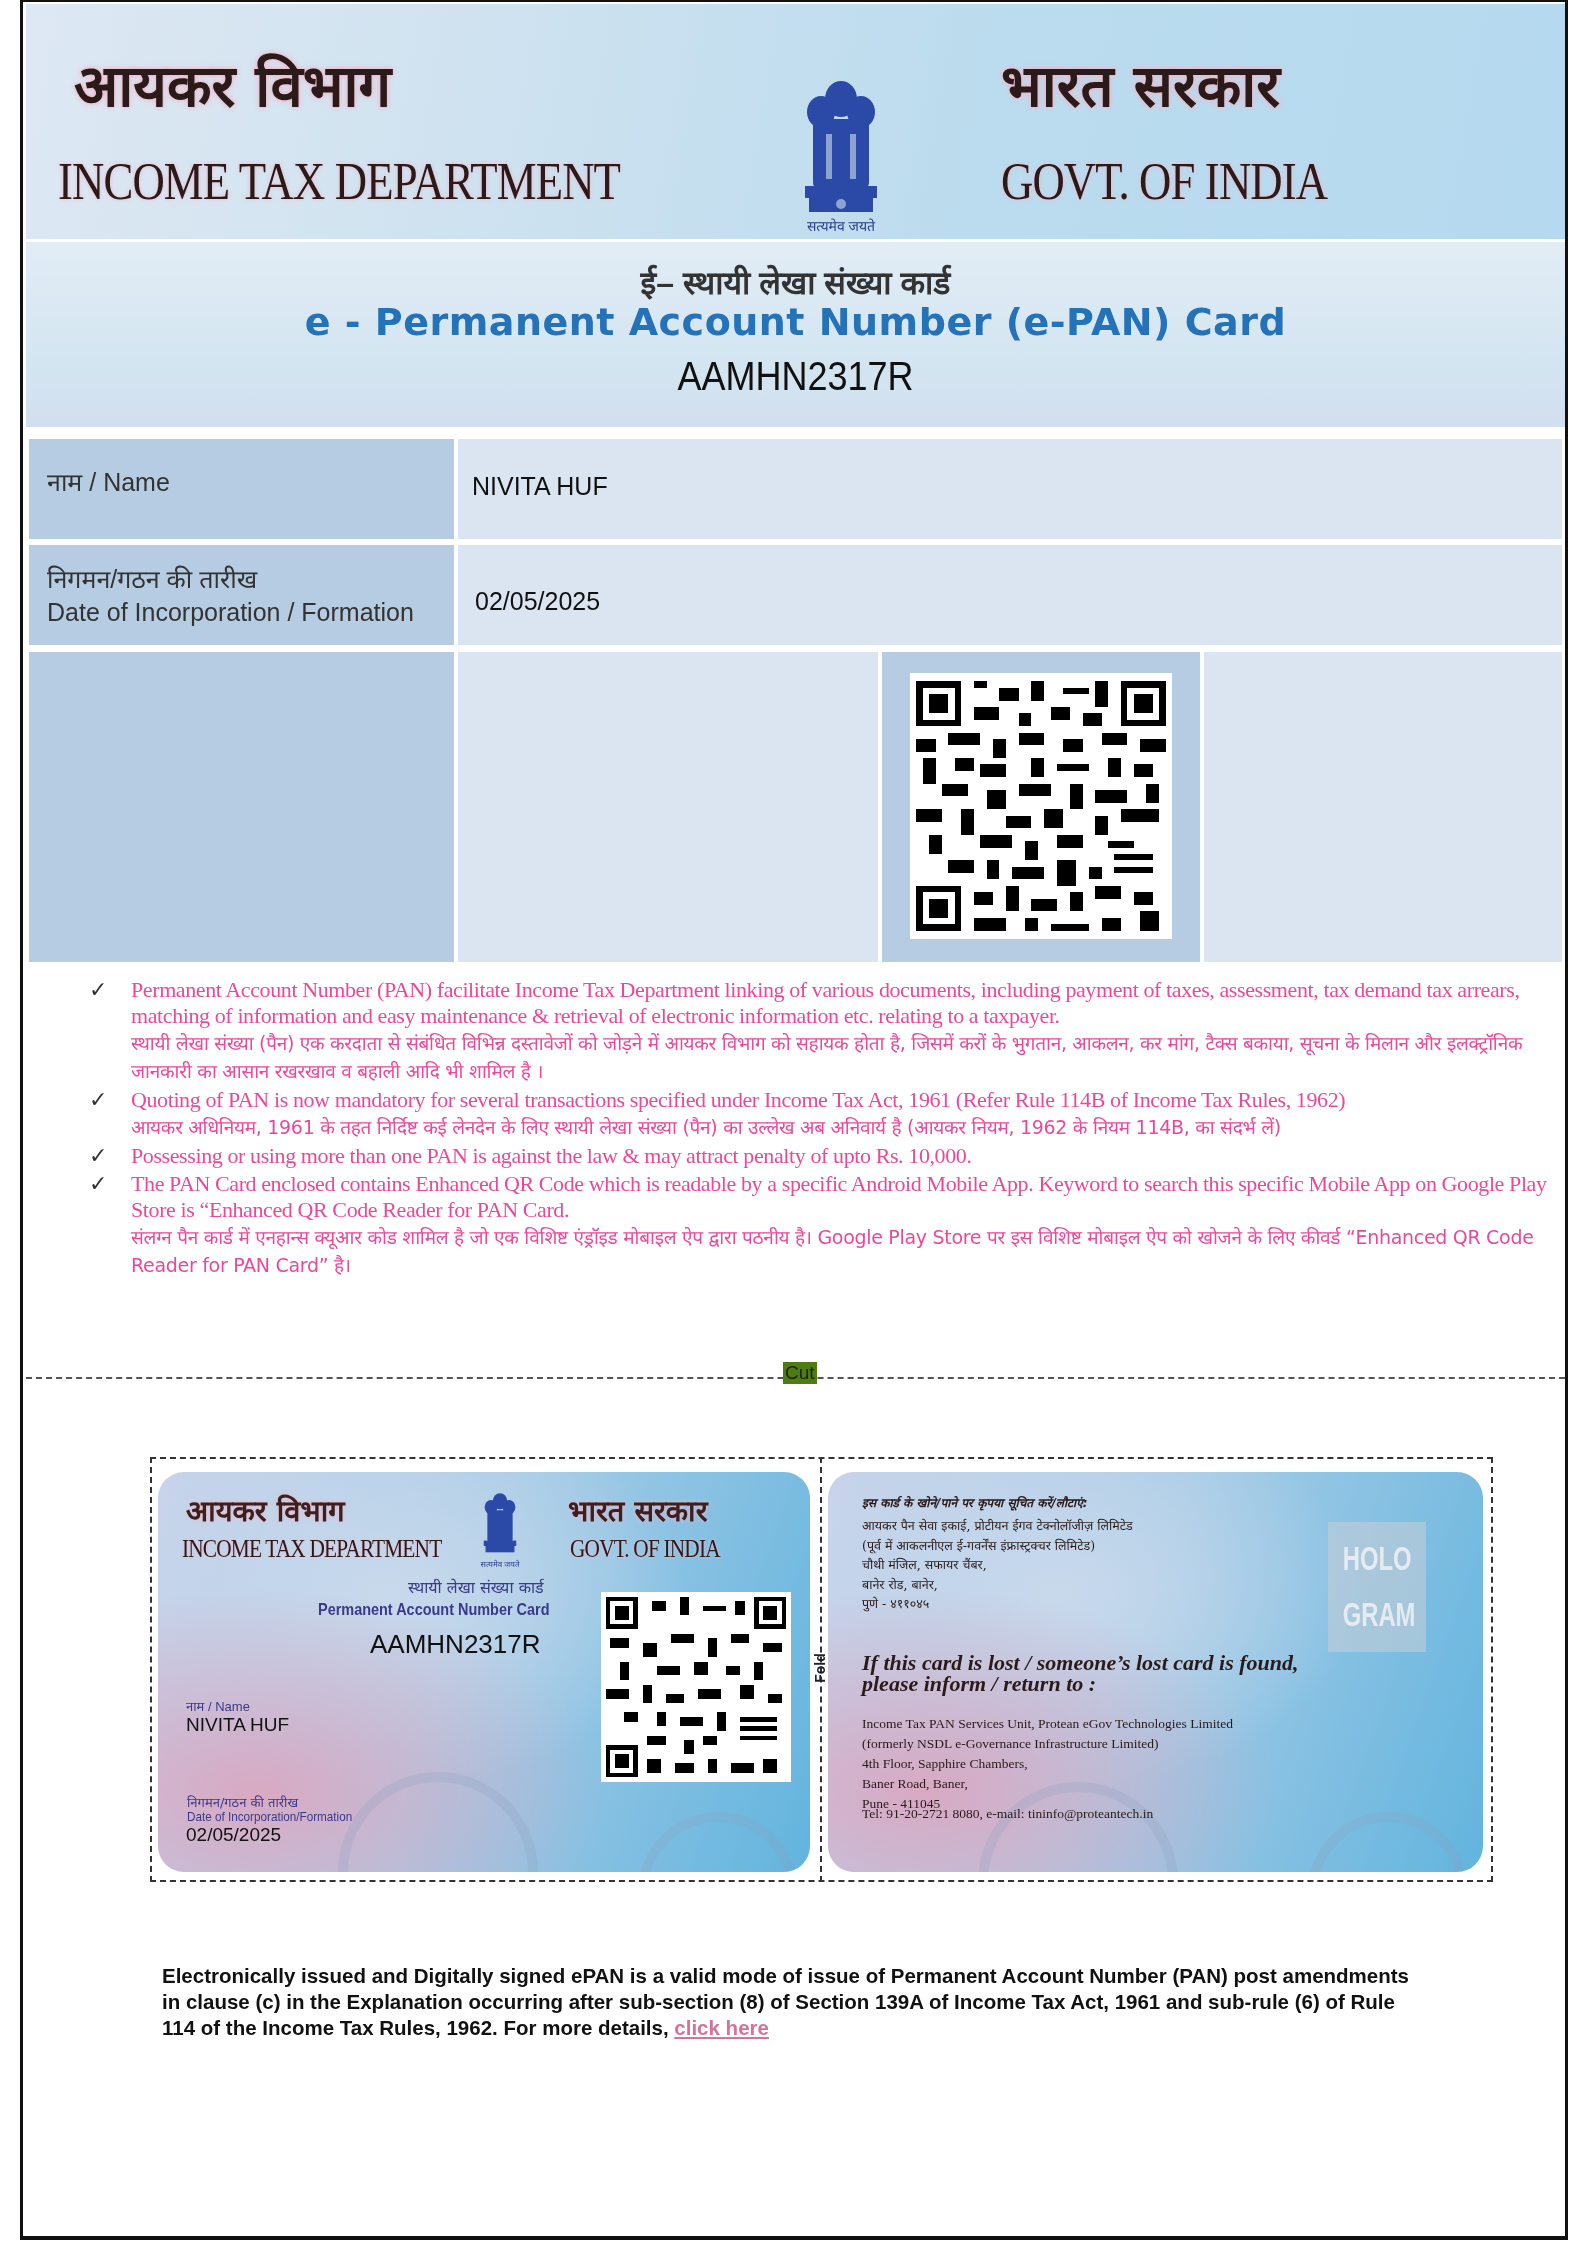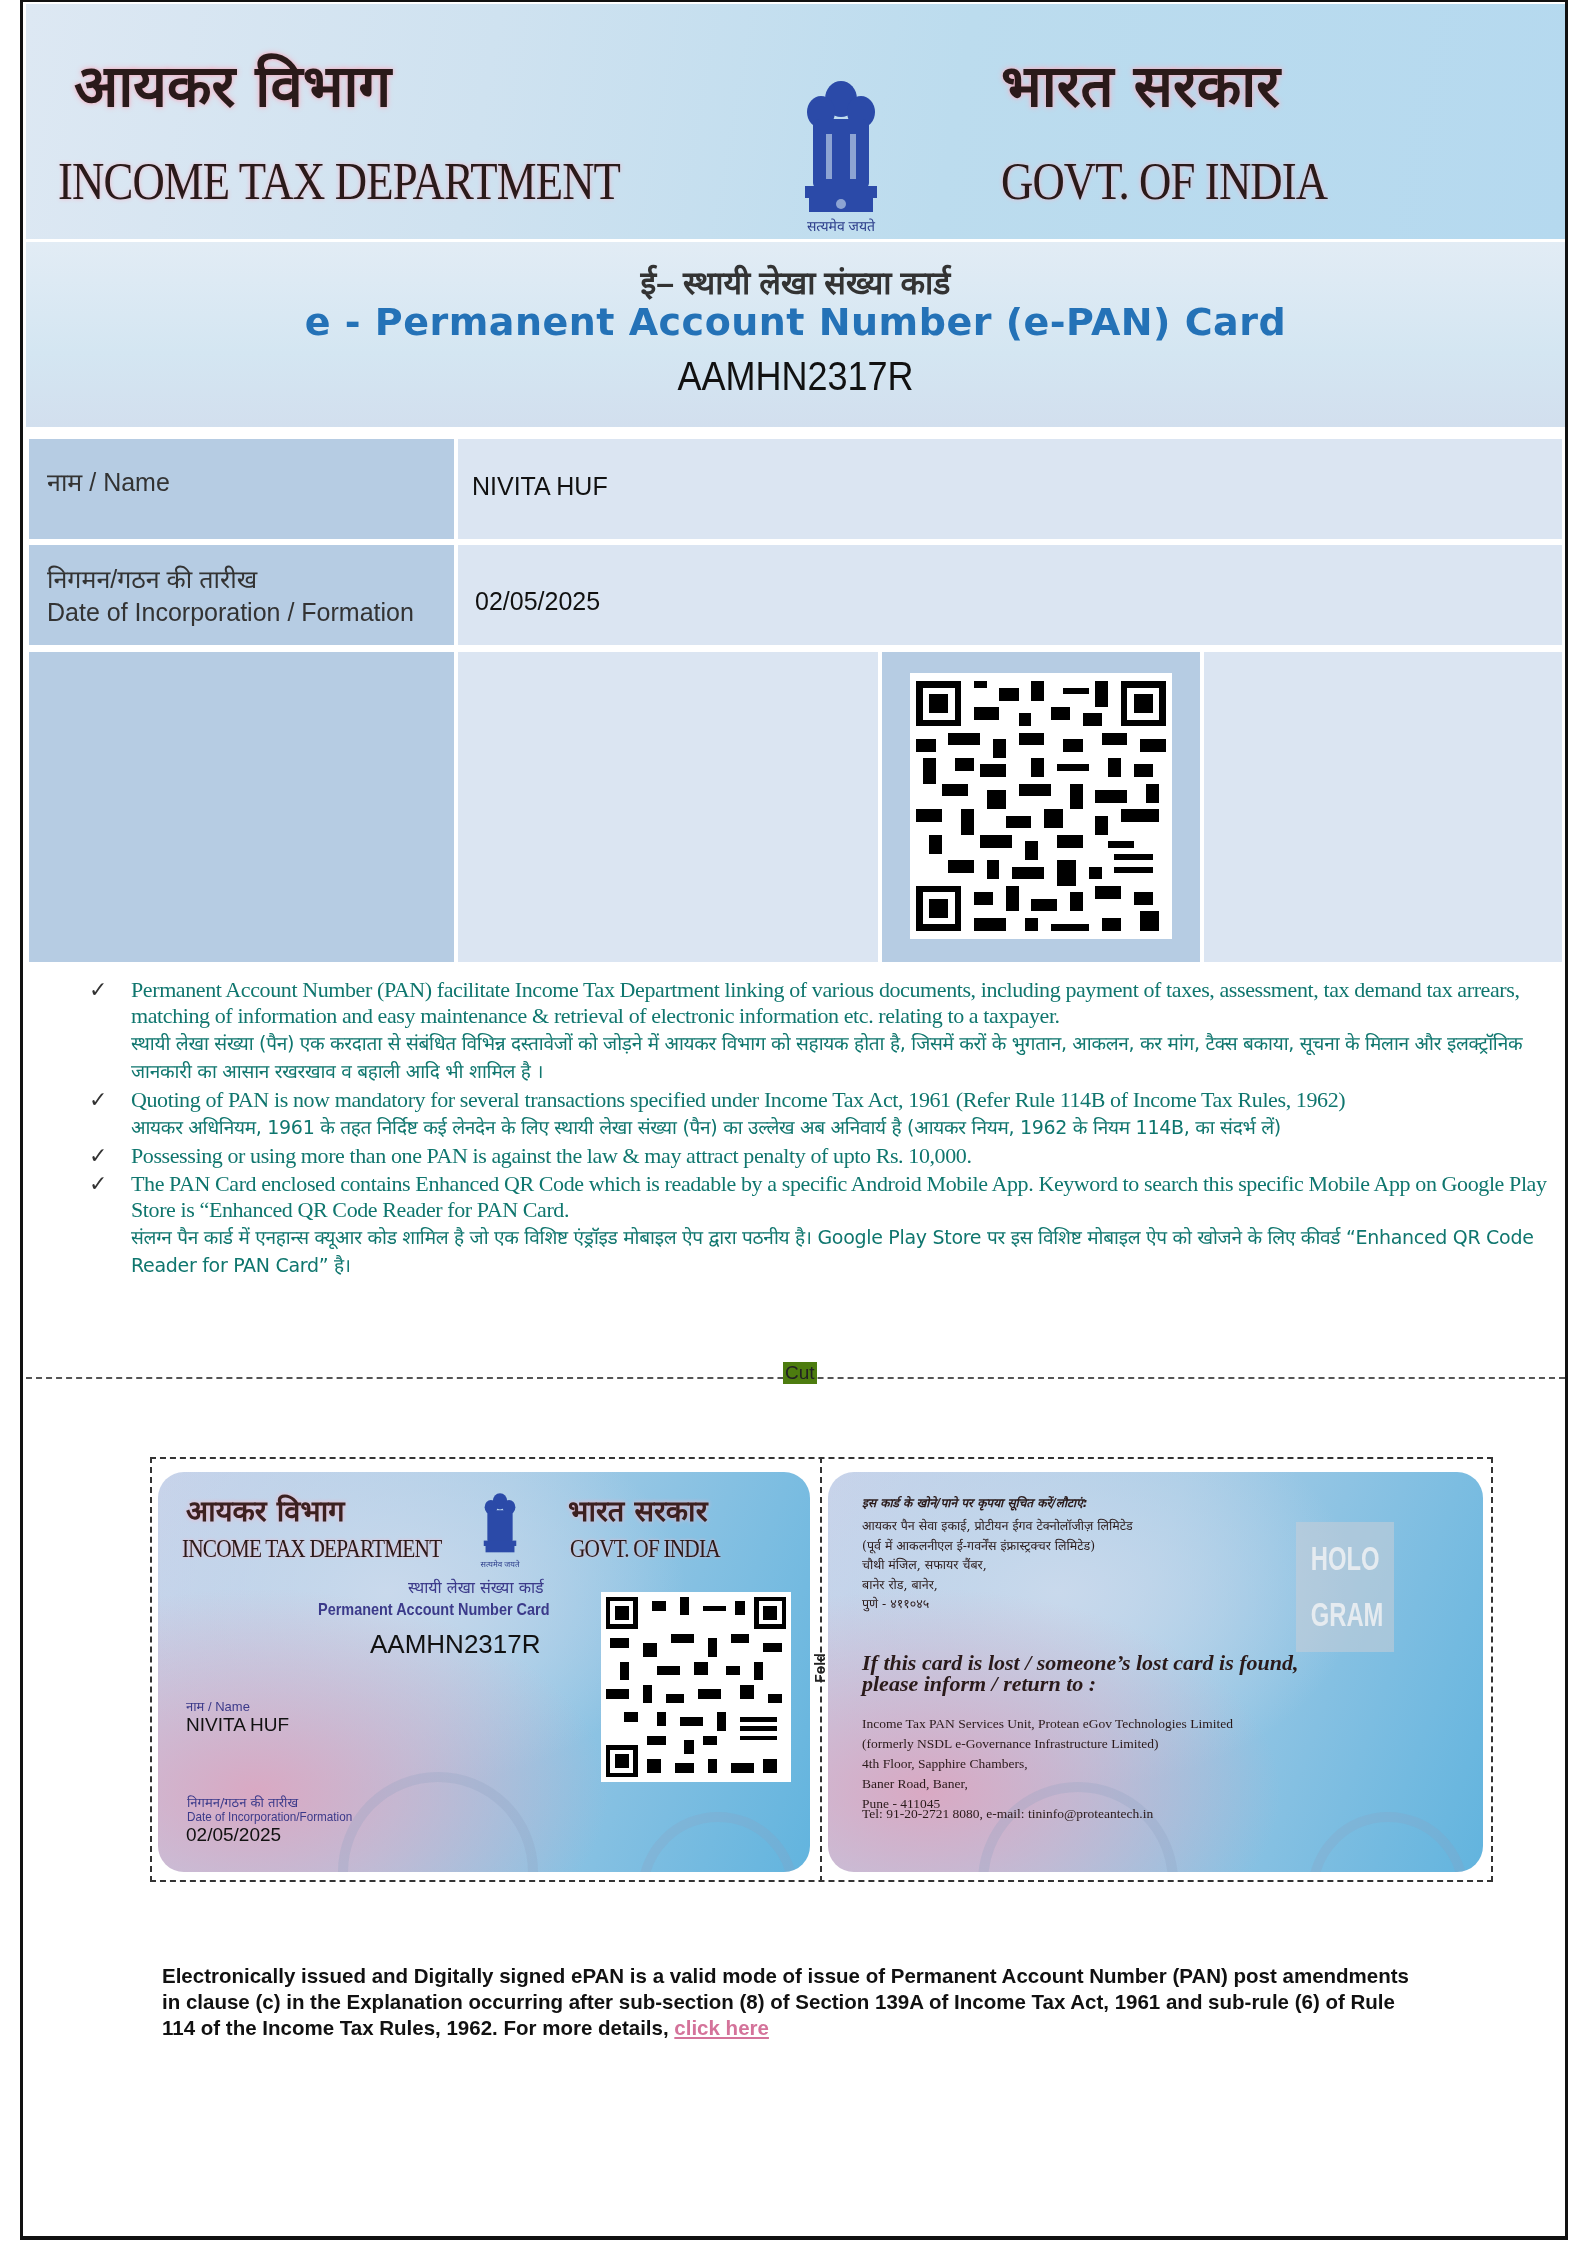--- a/index.html
+++ b/index.html
@@ -37,21 +37,21 @@
   .cell-label { position: absolute; left: 18px; font-size: 25px; color: #333; line-height: 35px; }
   .cell-value { position: absolute; left: 14px; font-size: 25px; color: #111; }
 
   .qr { position: absolute; background: #fff; }
   .qr svg { width: 100%; height: 100%; display: block; }
 
   
   .notes { position: absolute; left: 60px; top: 975px; width: 1490px; font-family: "Liberation Serif", serif; }
   .note { position: relative; padding-left: 48px; margin-bottom: 2px; }
   .tick { position: absolute; left: 6px; top: 0; font-size: 22px; color: #333; }
-  .note p { font-size: 22px; line-height: 26px; color: #0f766e; letter-spacing: -0.4px; }
+  .note p { font-size: 22px; line-height: 26px; color: #ec4899; letter-spacing: -0.4px; }
   .note p.hi { font-family: "DejaVu Sans", sans-serif; font-size: 19px; line-height: 28px; letter-spacing: -0.3px; }
 
   
   .cut-line { position: absolute; left: 3px; top: 1375px; width: 1539px; border-top: 2px dashed #555; }
   .cut-label { position: absolute; left: 760px; top: 1360px; background: #4d7c0f; padding: 0 2px;
                font-size: 19px; color: #222; }
 
   
   .card-frame { position: absolute; left: 150px; top: 1457px; width: 1343px; height: 425px;
                 border: 2px dashed #333; }
@@ -341,21 +341,21 @@
   <div class="seal" style="left:150px; top:310px; width:200px; height:200px;"></div>
   <div class="seal" style="left:480px; top:340px; width:160px; height:160px;"></div>
   <div class="b-hi-title" style="left:34px; top:22px;">इस कार्ड के खोने/पाने पर कृपया सूचित करें/लौटाएं:</div>
   <div class="b-hi" style="left:34px; top:44px;">
     <div>आयकर पैन सेवा इकाई, प्रोटीयन ईगव टेक्नोलॉजीज़ लिमिटेड</div>
     <div>(पूर्व में आकलनीएल ई-गवर्नेंस इंफ्रास्ट्रक्चर लिमिटेड)</div>
     <div>चौथी मंजिल, सफायर चैंबर,</div>
     <div>बानेर रोड, बानेर,</div>
     <div>पुणे - ४११०४५</div>
   </div>
-  <div class="hologram" style="left:468px; top:50px; width:98px; height:130px;">
+  <div class="hologram" style="left:500px; top:50px; width:98px; height:130px;">
     <div style="font-size:34px; line-height:56px; transform:scaleX(0.7);">HOLO</div>
     <div style="font-size:34px; line-height:56px; transform:scaleX(0.7);">GRAM</div>
   </div>
   <div class="b-en-title" style="left:34px; top:180px;">
     <div>If this card is lost / someone’s lost card is found,</div>
     <div>please inform / return to :</div>
   </div>
   <div class="b-en" style="left:34px; top:242px;">
     <div>Income Tax PAN Services Unit, Protean eGov Technologies Limited</div>
     <div>(formerly NSDL e-Governance Infrastructure Limited)</div>

